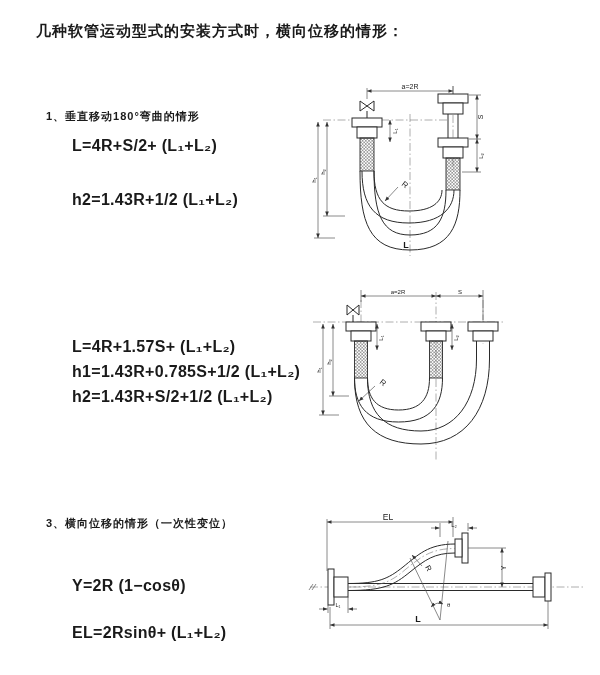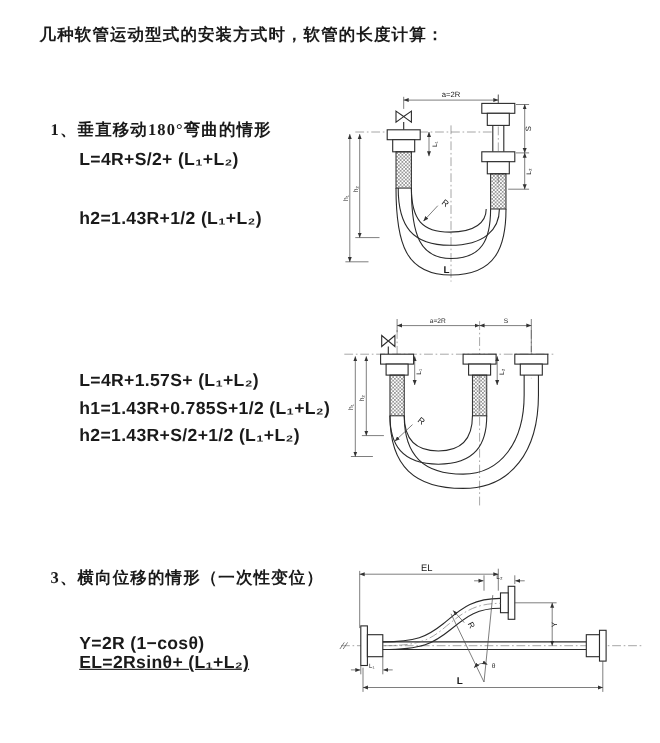--- a/index.html
+++ b/index.html
@@ -4,42 +4,42 @@
 <style>
   html,body{margin:0;padding:0;background:#fff;}
   .page{
     position:relative;width:600px;height:675px;background:#ffffff;overflow:hidden;
     font-family:"Liberation Sans",sans-serif;color:#1a1a1a;
   }
   .doc-title{
     position:absolute;left:36px;top:22px;font-size:15px;font-weight:700;letter-spacing:1px;white-space:nowrap;
   }
   .sec-heading{
-    position:absolute;font-size:15px;font-weight:700;letter-spacing:1px;white-space:nowrap;font-family:Liberation Serif, serif;
+    position:absolute;font-size:11px;font-weight:700;letter-spacing:1px;white-space:nowrap;
   }
   .formula{
     position:absolute;font-size:16px;font-weight:700;letter-spacing:.3px;white-space:nowrap;
   }
   svg{position:absolute;font-family:"Liberation Sans",sans-serif;}
   svg text{fill:#1a1a1a;}
   .ln{stroke:#2a2a2a;stroke-width:1;fill:none;}
   .lnf{stroke:#2a2a2a;stroke-width:1;fill:#ffffff;}
   .dim{stroke:#4a4a4a;stroke-width:.65;fill:none;}
   .cl{stroke:#6a6a6a;stroke-width:.55;fill:none;stroke-dasharray:8 2.5 1.5 2.5;}
   .braid{stroke:#2a2a2a;stroke-width:.9;}
   .lbl{font-size:7px;}
   .lbl-s{font-size:6px;}
   .lbl-b{font-size:9px;font-weight:700;}
 </style>
 </head>
 <body>
 
 <div class="page">
 
-  <div class="doc-title">几种软管运动型式的安装方式时，软管的长度计算：</div>
+  <div class="doc-title">几种软管运动型式的安装方式时，横向位移的情形：</div>
 
   <div class="sec-heading" style="left:46px;top:109px;">1、垂直移动180°弯曲的情形</div>
   <div class="formula" style="left:72px;top:137px;">L=4R+S/2+ (L₁+L₂)</div>
   <div class="formula" style="left:72px;top:191px;">h2=1.43R+1/2 (L₁+L₂)</div>
 
   <svg style="left:305px;top:80px;" width="250" height="178" viewBox="0 0 250 178">
     <defs>
       <marker id="a1" viewBox="0 0 8 8" refX="7.4" refY="4" markerWidth="7.5" markerHeight="7.5" orient="auto-start-reverse">
         <path d="M0,1 L7.6,4 L0,7 z" fill="#333"></path>
       </marker>
@@ -179,21 +179,21 @@
     <text class="lbl-s" transform="translate(18,88) rotate(-90)" text-anchor="middle">h₁</text>
     <line class="dim" x1="30" y1="42" x2="30" y2="114" marker-start="url(#a2)" marker-end="url(#a2)"></line>
     <text class="lbl-s" transform="translate(28,80) rotate(-90)" text-anchor="middle">h₂</text>
 
     <line class="dim" x1="72" y1="104" x2="56" y2="119" marker-end="url(#a2)"></line>
     <text font-size="8" transform="translate(76,101) rotate(38)">R</text>
   </svg>
 
   <div class="sec-heading" style="left:46px;top:516px;">3、横向位移的情形（一次性变位）</div>
   <div class="formula" style="left:72px;top:577px;">Y=2R (1−cosθ)</div>
-  <div class="formula" style="left:72px;top:594px;text-decoration:underline;">EL=2Rsinθ+ (L₁+L₂)</div>
+  <div class="formula" style="left:72px;top:624px;">EL=2Rsinθ+ (L₁+L₂)</div>
 
   <svg style="left:300px;top:507px;" width="295" height="155" viewBox="0 0 295 155">
     <defs>
       <marker id="a3" viewBox="0 0 8 8" refX="7.4" refY="4" markerWidth="7.5" markerHeight="7.5" orient="auto-start-reverse">
         <path d="M0,1 L7.6,4 L0,7 z" fill="#333"></path>
       </marker>
     </defs>
 
     <line class="cl" x1="10" y1="80" x2="285" y2="80"></line>
     <path class="dim" d="M9,83 L13,77 M12,83 L16,77"></path>

